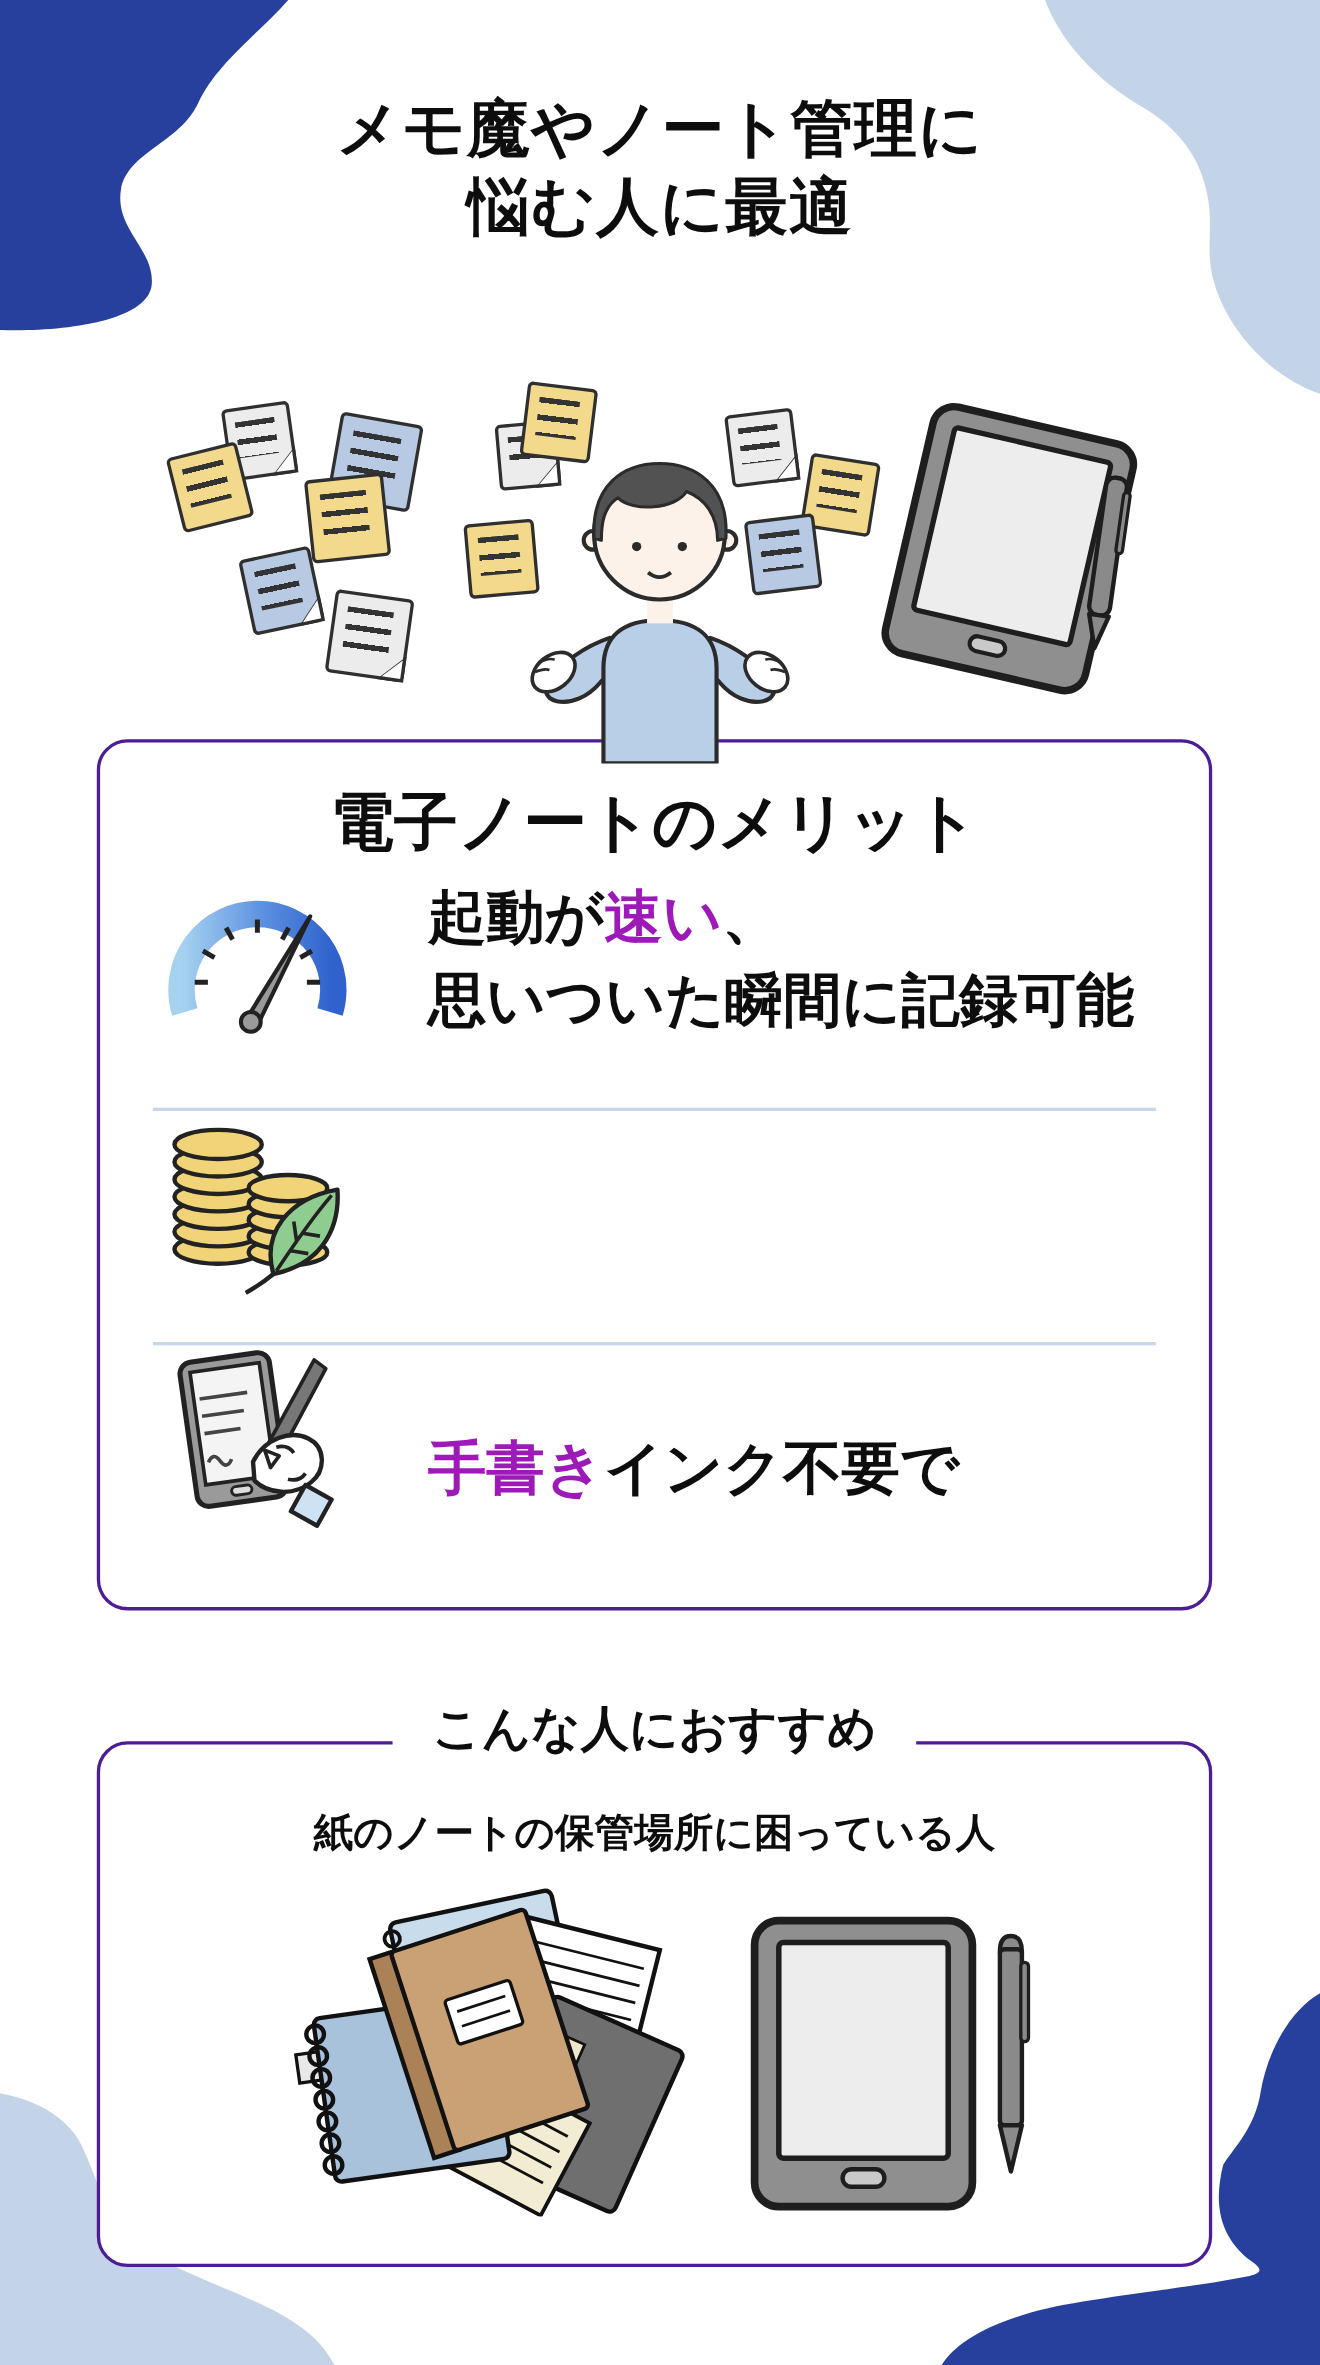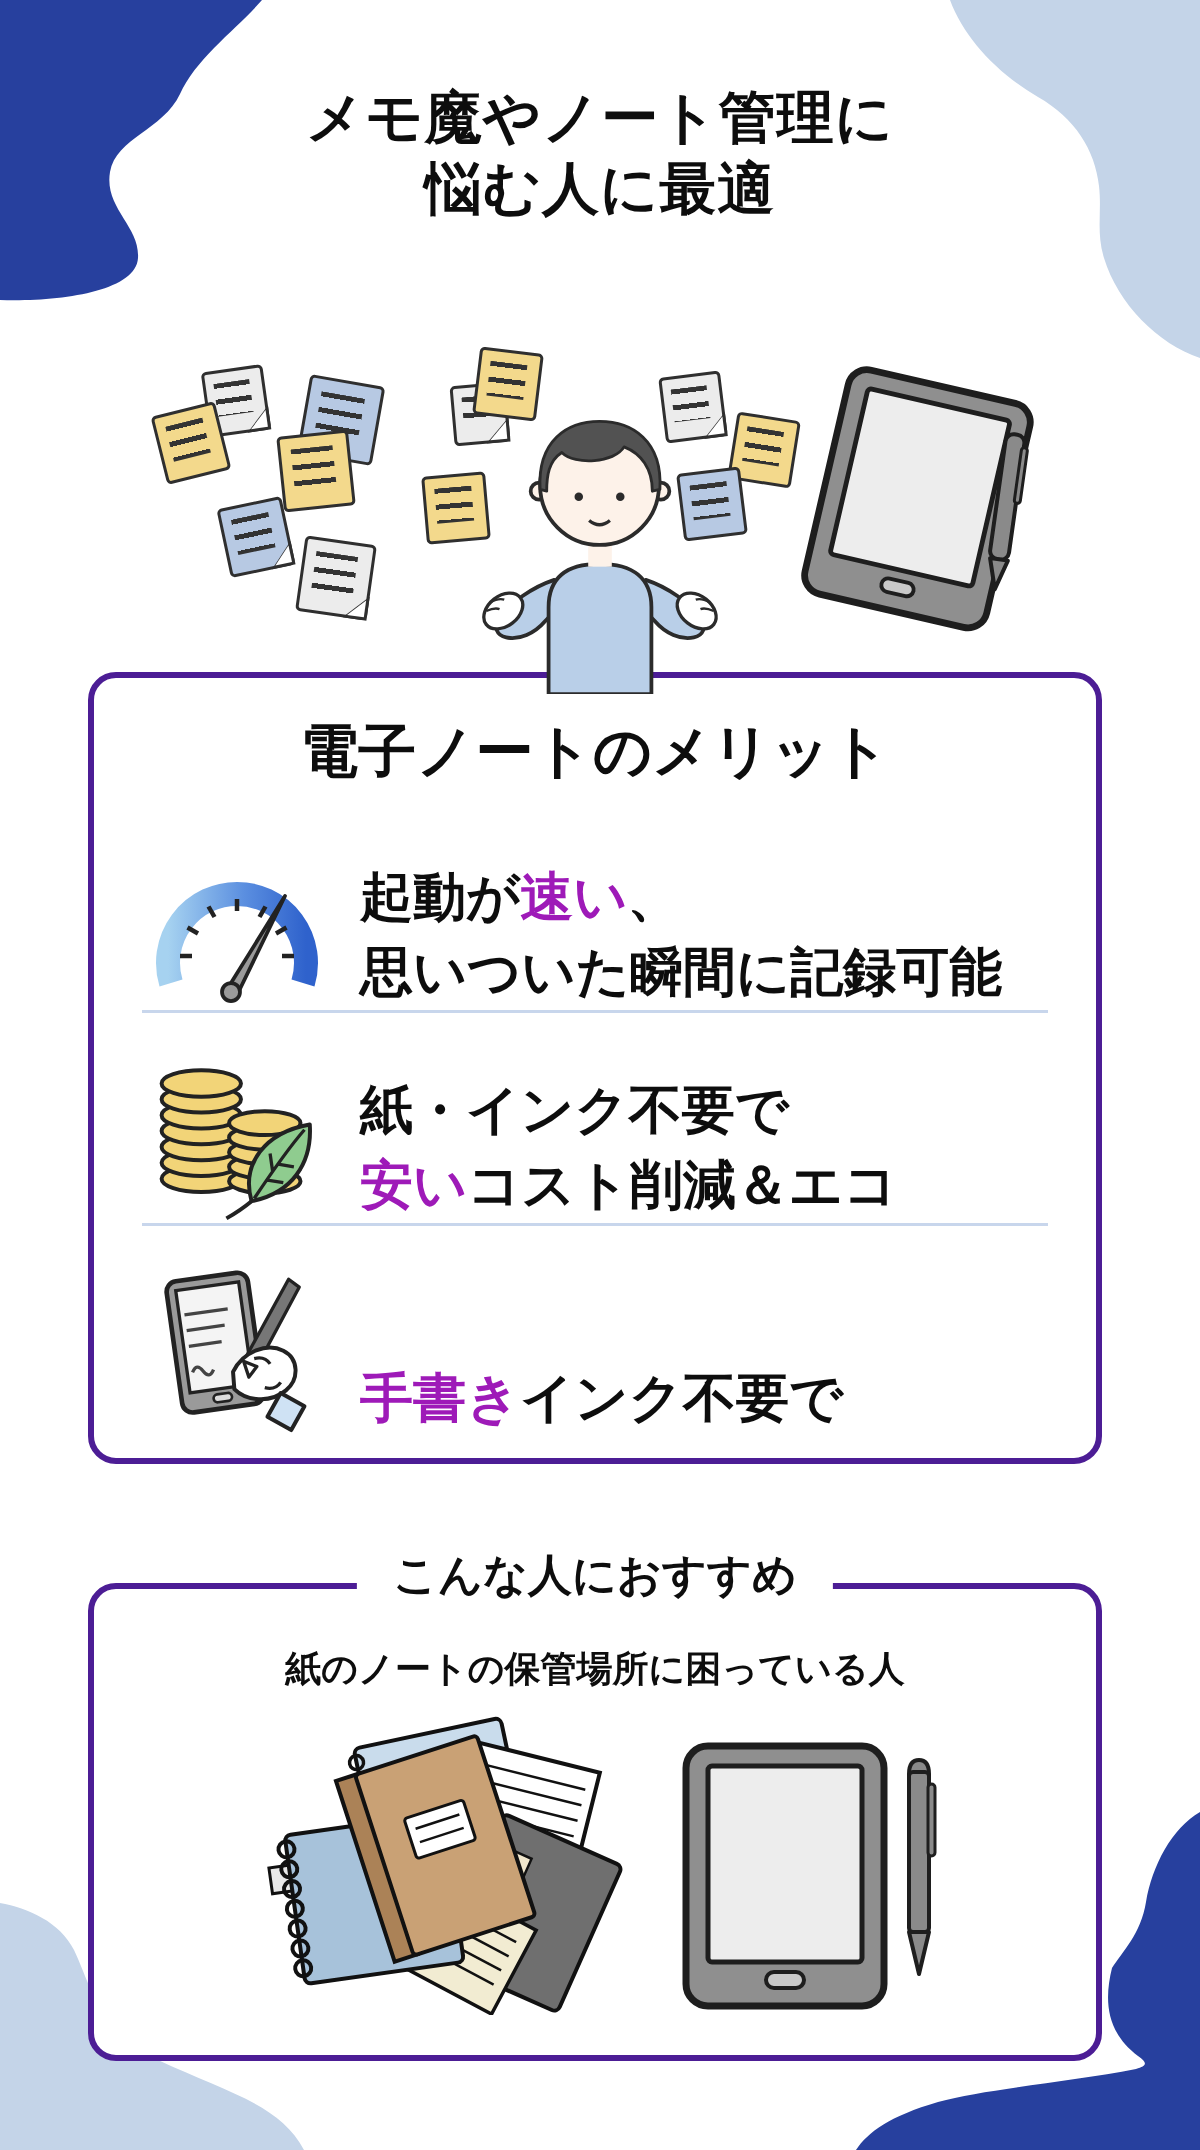--- a/index.html
+++ b/index.html
@@ -21,26 +21,26 @@
   .note .fold{position:absolute;right:-3px;bottom:-3px;width:0;height:0;
     border-bottom:24px solid #2f2f2f;border-left:24px solid transparent;}
   .note .fold::after{content:"";position:absolute;right:3px;bottom:-21px;width:0;height:0;
     border-bottom:17px solid #fff;border-left:17px solid transparent;}
   
   .abs{position:absolute;z-index:1;}
   .person{z-index:3;}
   .tilt13{transform:rotate(13deg);}
   .tilt8{transform:rotate(8deg);}
   
-  .box{position:absolute;left:88px;width:1014px;background:#fff;border:6px solid #4c1d95;
+  .box{position:absolute;left:88px;width:1014px;background:#fff;border:3px solid #4c1d95;
     border-radius:28px;box-sizing:border-box;z-index:2;}
   #merit-box{top:672px;height:792px;}
   .box-heading{text-align:center;font-size:58px;font-weight:800;padding-top:38px;line-height:1.2;}
   .merit-rows{margin-top:14px;}
-  .merit-row{display:flex;align-items:flex-end;height:210px;margin:0 48px;}
+  .merit-row{display:flex;align-items:flex-start;height:210px;margin:0 48px;gap:32px;}
   .merit-row + .merit-row{border-top:3px solid #c8d6ec;}
   .merit-icon{width:190px;flex:none;display:flex;justify-content:center;align-items:center;}
   .merit-text{font-size:53px;font-weight:800;line-height:1.42;padding-left:28px;white-space:nowrap;}
   .accent{color:#9e1ab8;}
   
   #recommend-box{top:1583px;height:478px;}
   .legend{position:absolute;top:-48px;left:50%;transform:translateX(-50%);background:#fff;
     padding:0 36px;font-size:44px;font-weight:800;white-space:nowrap;line-height:1.55;}
   .recommend-text{text-align:center;font-size:36px;font-weight:800;margin-top:56px;white-space:nowrap;}
   .z3{z-index:3;}
@@ -190,24 +190,20 @@
                 <ellipse cx="86" cy="86" rx="27" ry="9"></ellipse>
               <ellipse cx="86" cy="75" rx="27" ry="9"></ellipse>
                 <ellipse cx="86" cy="64" rx="27" ry="9"></ellipse>
               <ellipse cx="86" cy="53" rx="27" ry="9"></ellipse>
             </g>
             <path d="M76,112 C68,84 86,60 120,54 C122,84 106,106 76,112 Z" fill="#8fcc8f" stroke="#222" stroke-width="3" stroke-linejoin="round"></path>
             <path d="M78,110 C90,92 102,74 116,58 M88,96 L100,98 M96,84 L108,86 M92,90 L90,76" fill="none" stroke="#222" stroke-width="2.5"></path>
             <path d="M76,112 C70,117 64,121 57,125" fill="none" stroke="#222" stroke-width="3"></path>
           </svg>
         </div>
-        <div class="merit-text">
-          <span>紙・インク不要で</span><br>
-          <span class="accent">安い</span><span>コスト削減＆エコ</span>
-        </div>
       </div>
 
       <div class="merit-row">
         <div class="merit-icon">
           <svg viewBox="0 0 130 128" width="172">
             <g transform="rotate(-8 48 62)">
               <rect x="18" y="8" width="62" height="100" rx="8" fill="#9a9a9a" stroke="#222" stroke-width="3.5"></rect>
               <rect x="25" y="15" width="48" height="78" fill="#f4f4f4" stroke="#222" stroke-width="2.5"></rect>
               <rect x="42" y="97" width="14" height="6" rx="3" fill="#ddd" stroke="#222" stroke-width="2"></rect>
               <path d="M29,34 L62,34 M29,46 L58,46 M29,58 L54,58 M29,78 q4,-7 8,0 t8,0" fill="none" stroke="#444" stroke-width="2.5"></path>

